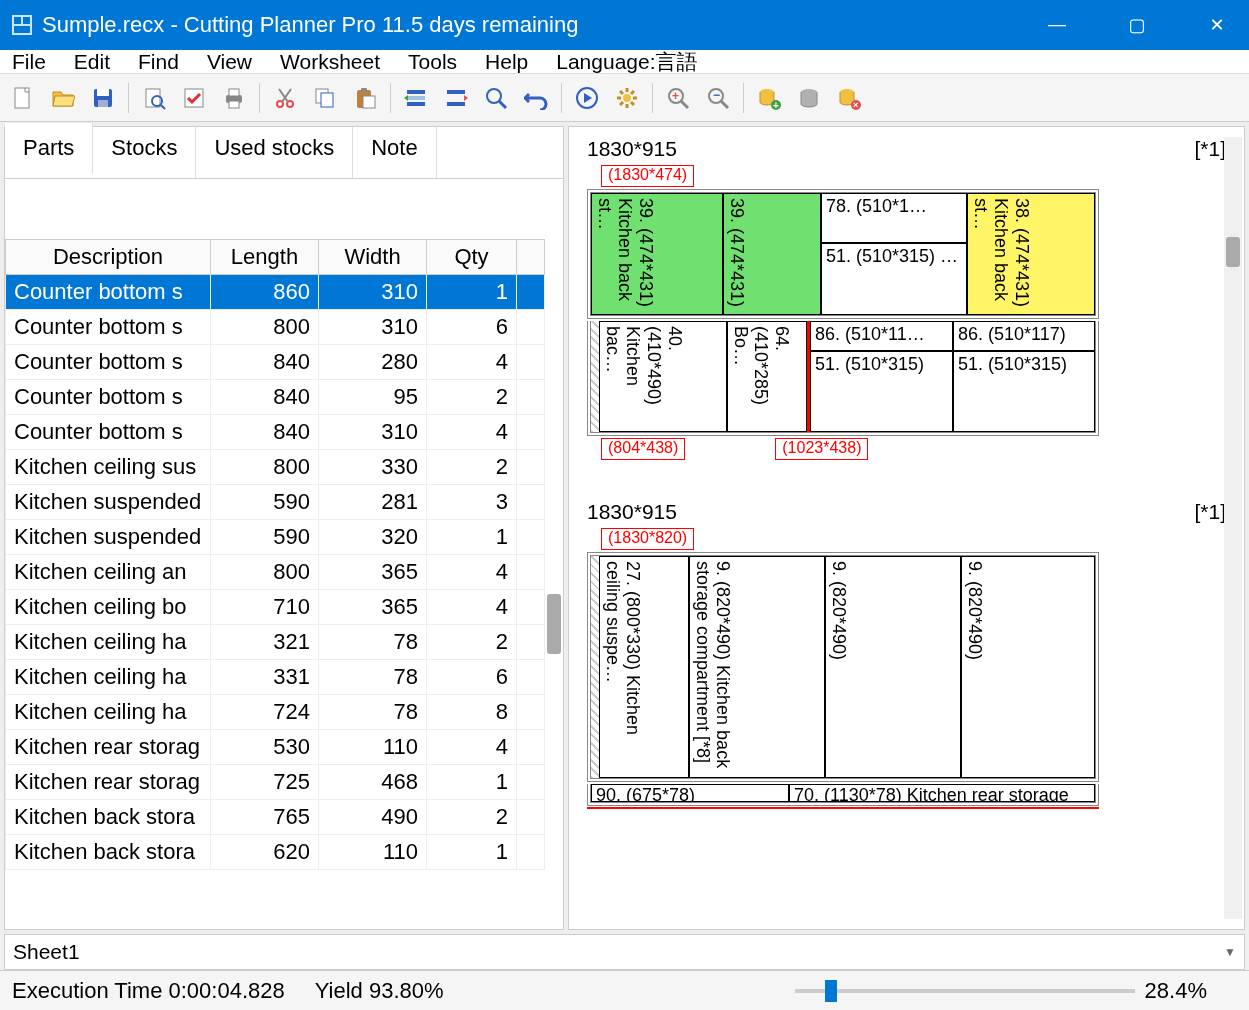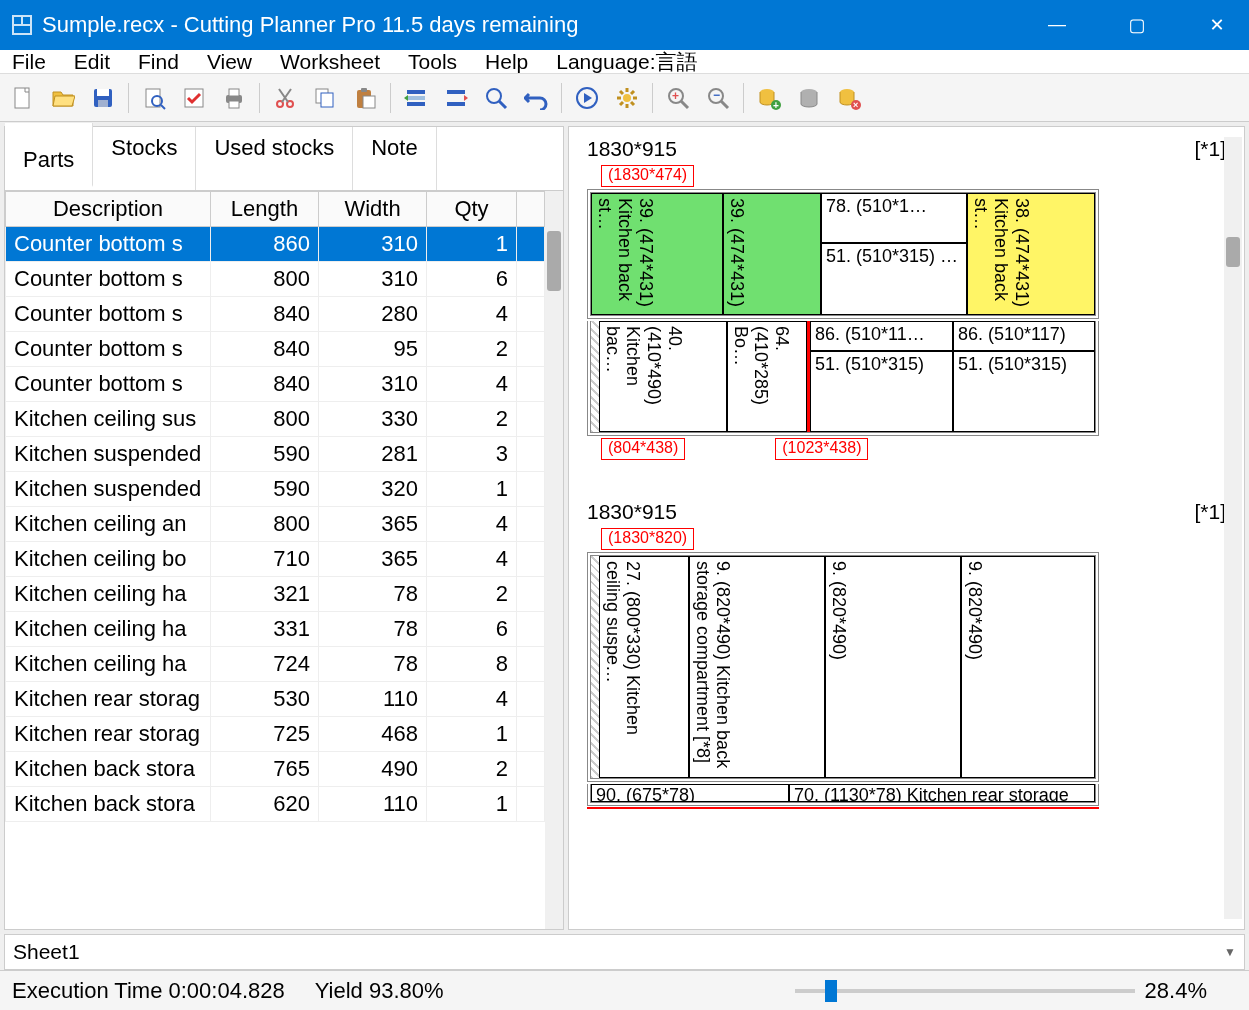--- a/index.html
+++ b/index.html
@@ -21,21 +21,21 @@
 .tbtn { width: 34px; height: 34px; display: flex; align-items: center; justify-content: center; font-size: 22px; border-radius: 3px; }
 .tsep { width: 1px; height: 30px; background: #ccc; margin: 0 2px; }
 
 
 .main { flex: 1; display: flex; background: #eee; overflow: hidden; }
 
 
 .left { width: 560px; background: #fff; border: 1px solid #ccc; margin: 4px; display: flex; flex-direction: column; }
 .tabs { display: flex; border-bottom: 1px solid #ccc; }
 .tab { padding: 8px 18px 12px 18px; font-size: 22px; border-right: 1px solid #ddd; cursor: default; }
-.tab.active { background: #fff; border-bottom: 2px solid #fff; margin-bottom: -1px; position: relative; top: -4px; padding-top: 24px; }
+.tab.active { background: #fff; border-bottom: 2px solid #fff; margin-bottom: -1px; position: relative; top: -4px; padding-top: 12px; }
 .grid { flex: 1; overflow: hidden; }
 .grid table { width: 100%; border-collapse: collapse; font-size: 22px; table-layout: fixed; }
 .grid th { border: 1px solid #ccc; padding: 4px 8px; font-weight: normal; background: #fafafa; text-align: center; }
 .grid td { border: 1px solid #eee; padding: 4px 8px; text-align: right; white-space: nowrap; overflow: hidden; text-overflow: clip; }
 .grid td.desc { text-align: left; }
 .grid tr.sel td { background: #0077d4; color: #fff; }
 .vscroll { width: 18px; background: #f0f0f0; position: relative; }
 .vscroll .thumb { position: absolute; top: 40px; left: 2px; width: 14px; height: 60px; background: #aaa; border-radius: 3px; }
 
 
@@ -248,21 +248,21 @@
 
 <div class="main">
 
   <div class="left">
     <div class="tabs">
       <div class="tab active">Parts</div>
       <div class="tab">Stocks</div>
       <div class="tab">Used stocks</div>
       <div class="tab">Note</div>
     </div>
-    <div style="display:flex; flex:1; overflow:hidden;">
+    <div style="display:flex; flex:1; overflow:hidden;align-items:center;">
       <div class="grid" style="flex:1;">
         <table>
           <colgroup>
               <col style="width:205px">
               <col style="width:108px">
               <col style="width:108px">
               <col style="width:90px">
               <col>
             </colgroup>
           <thead>

